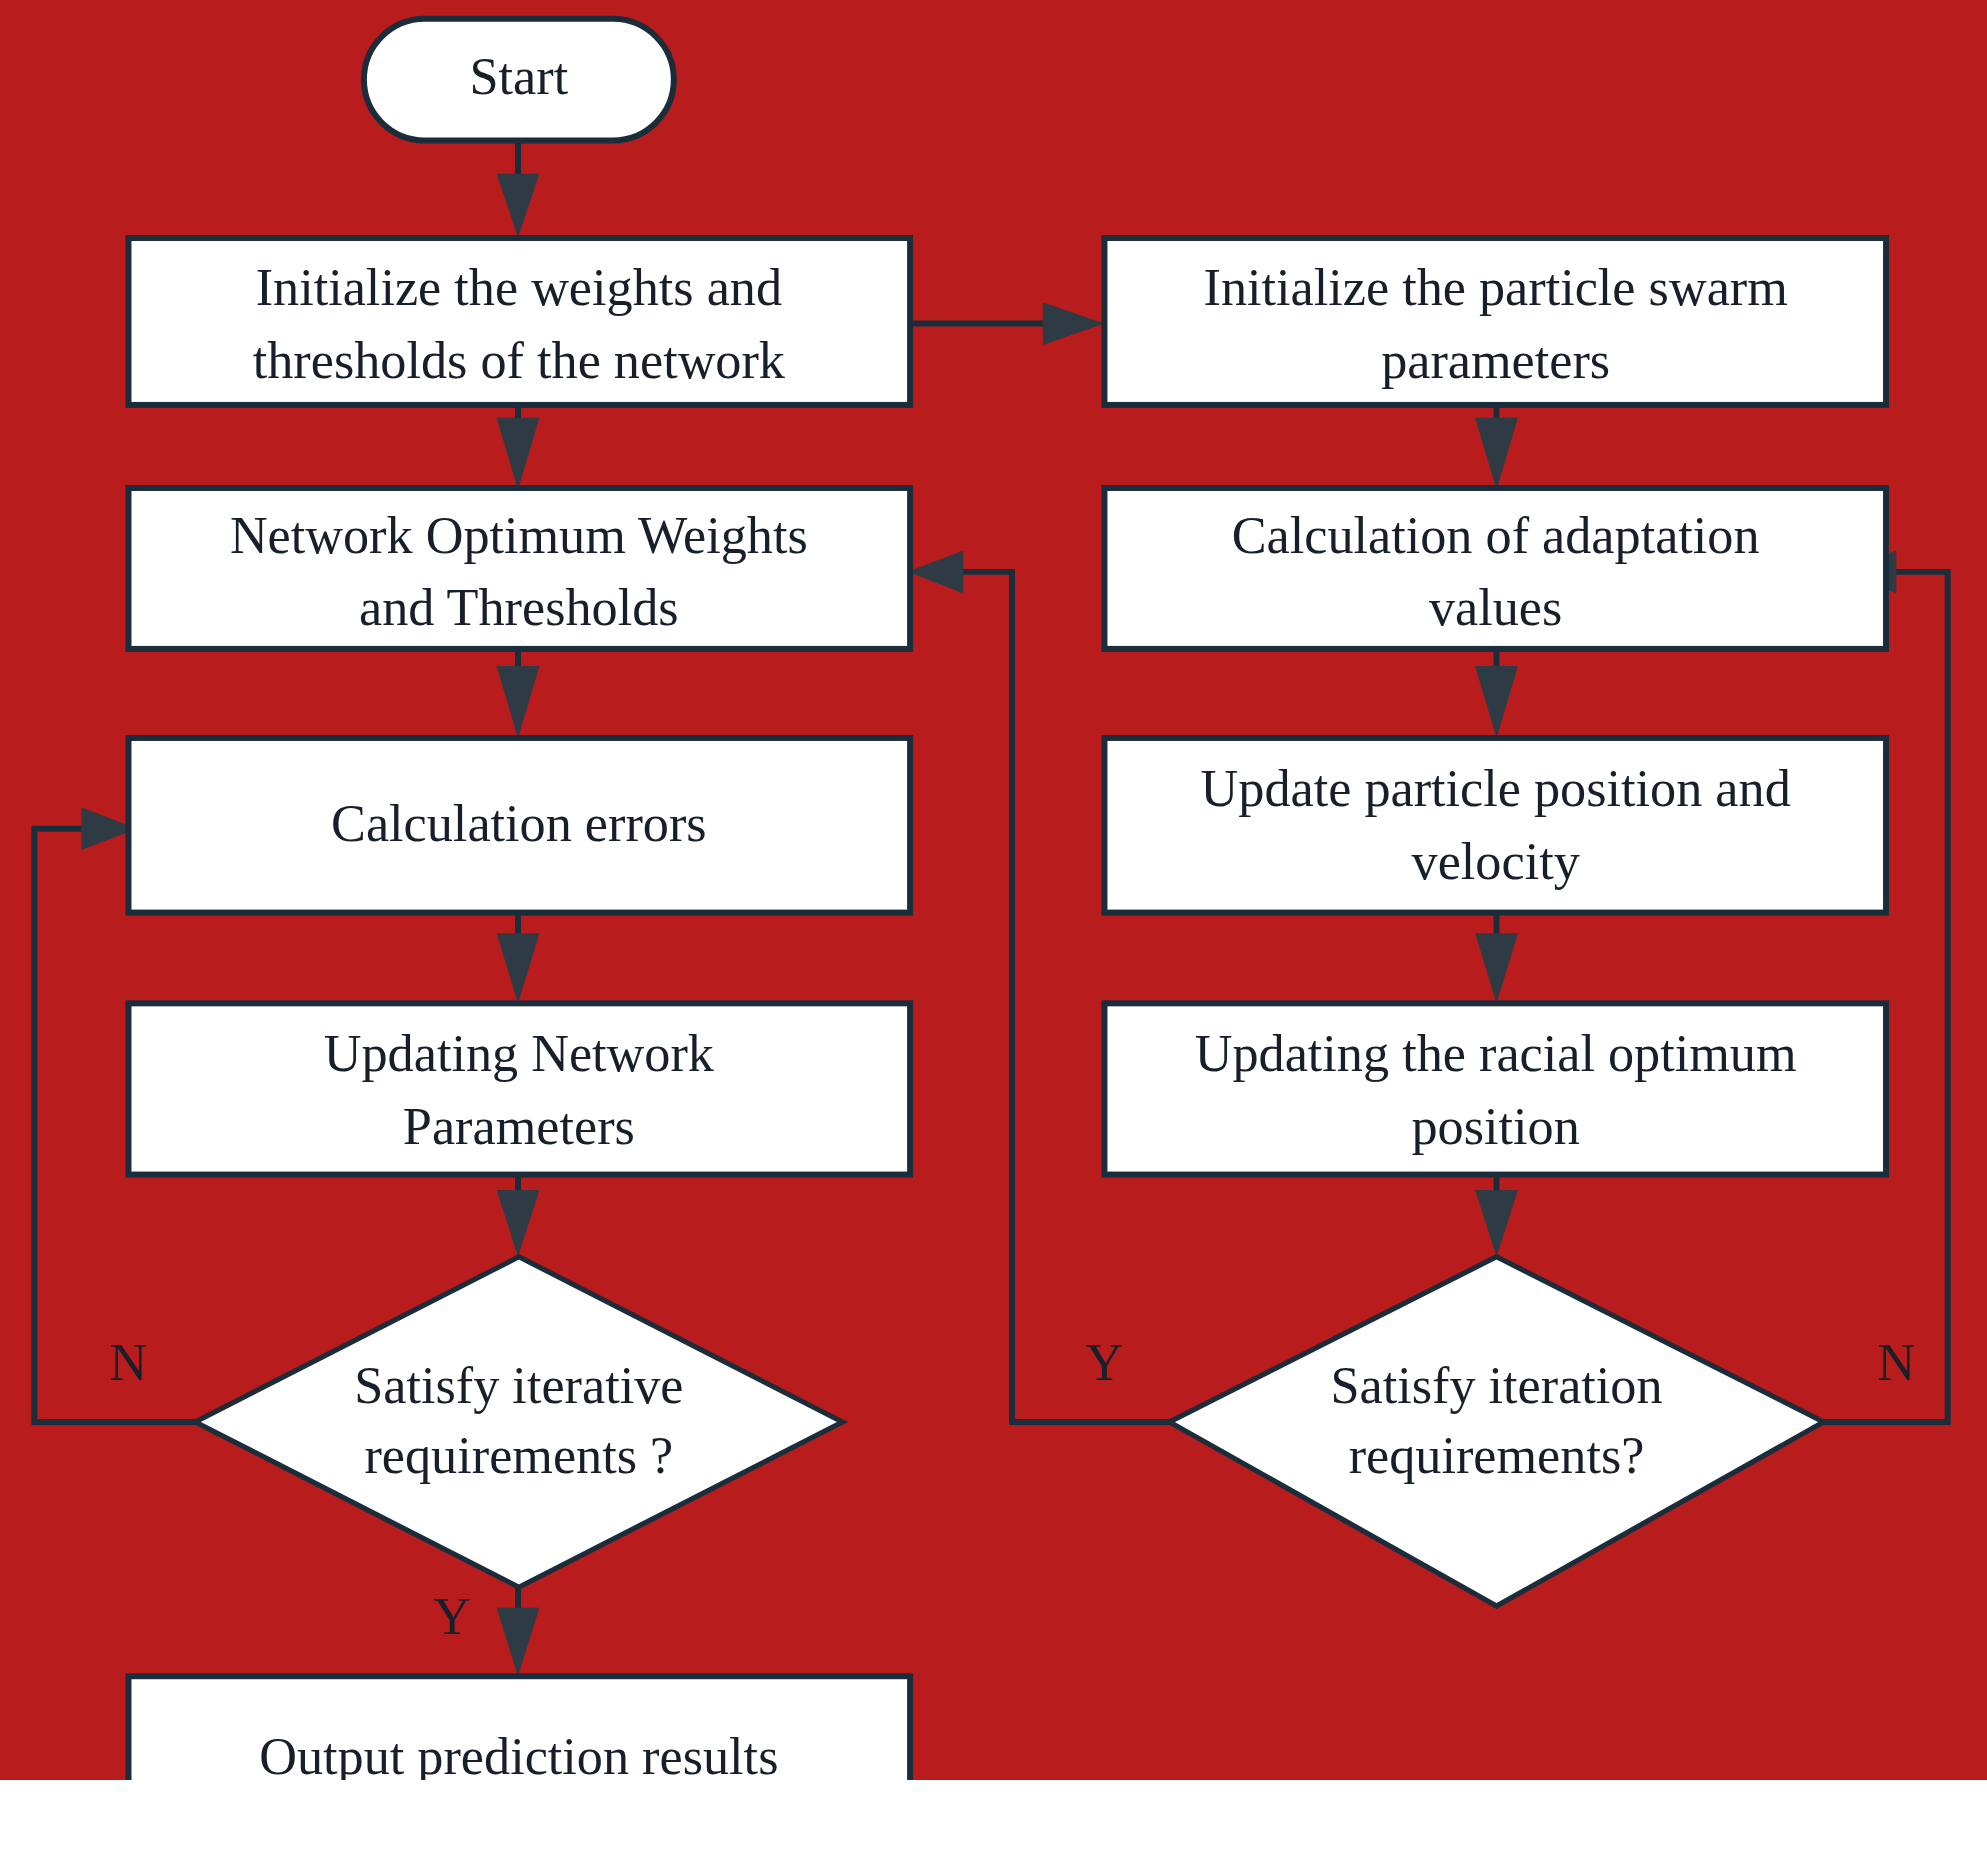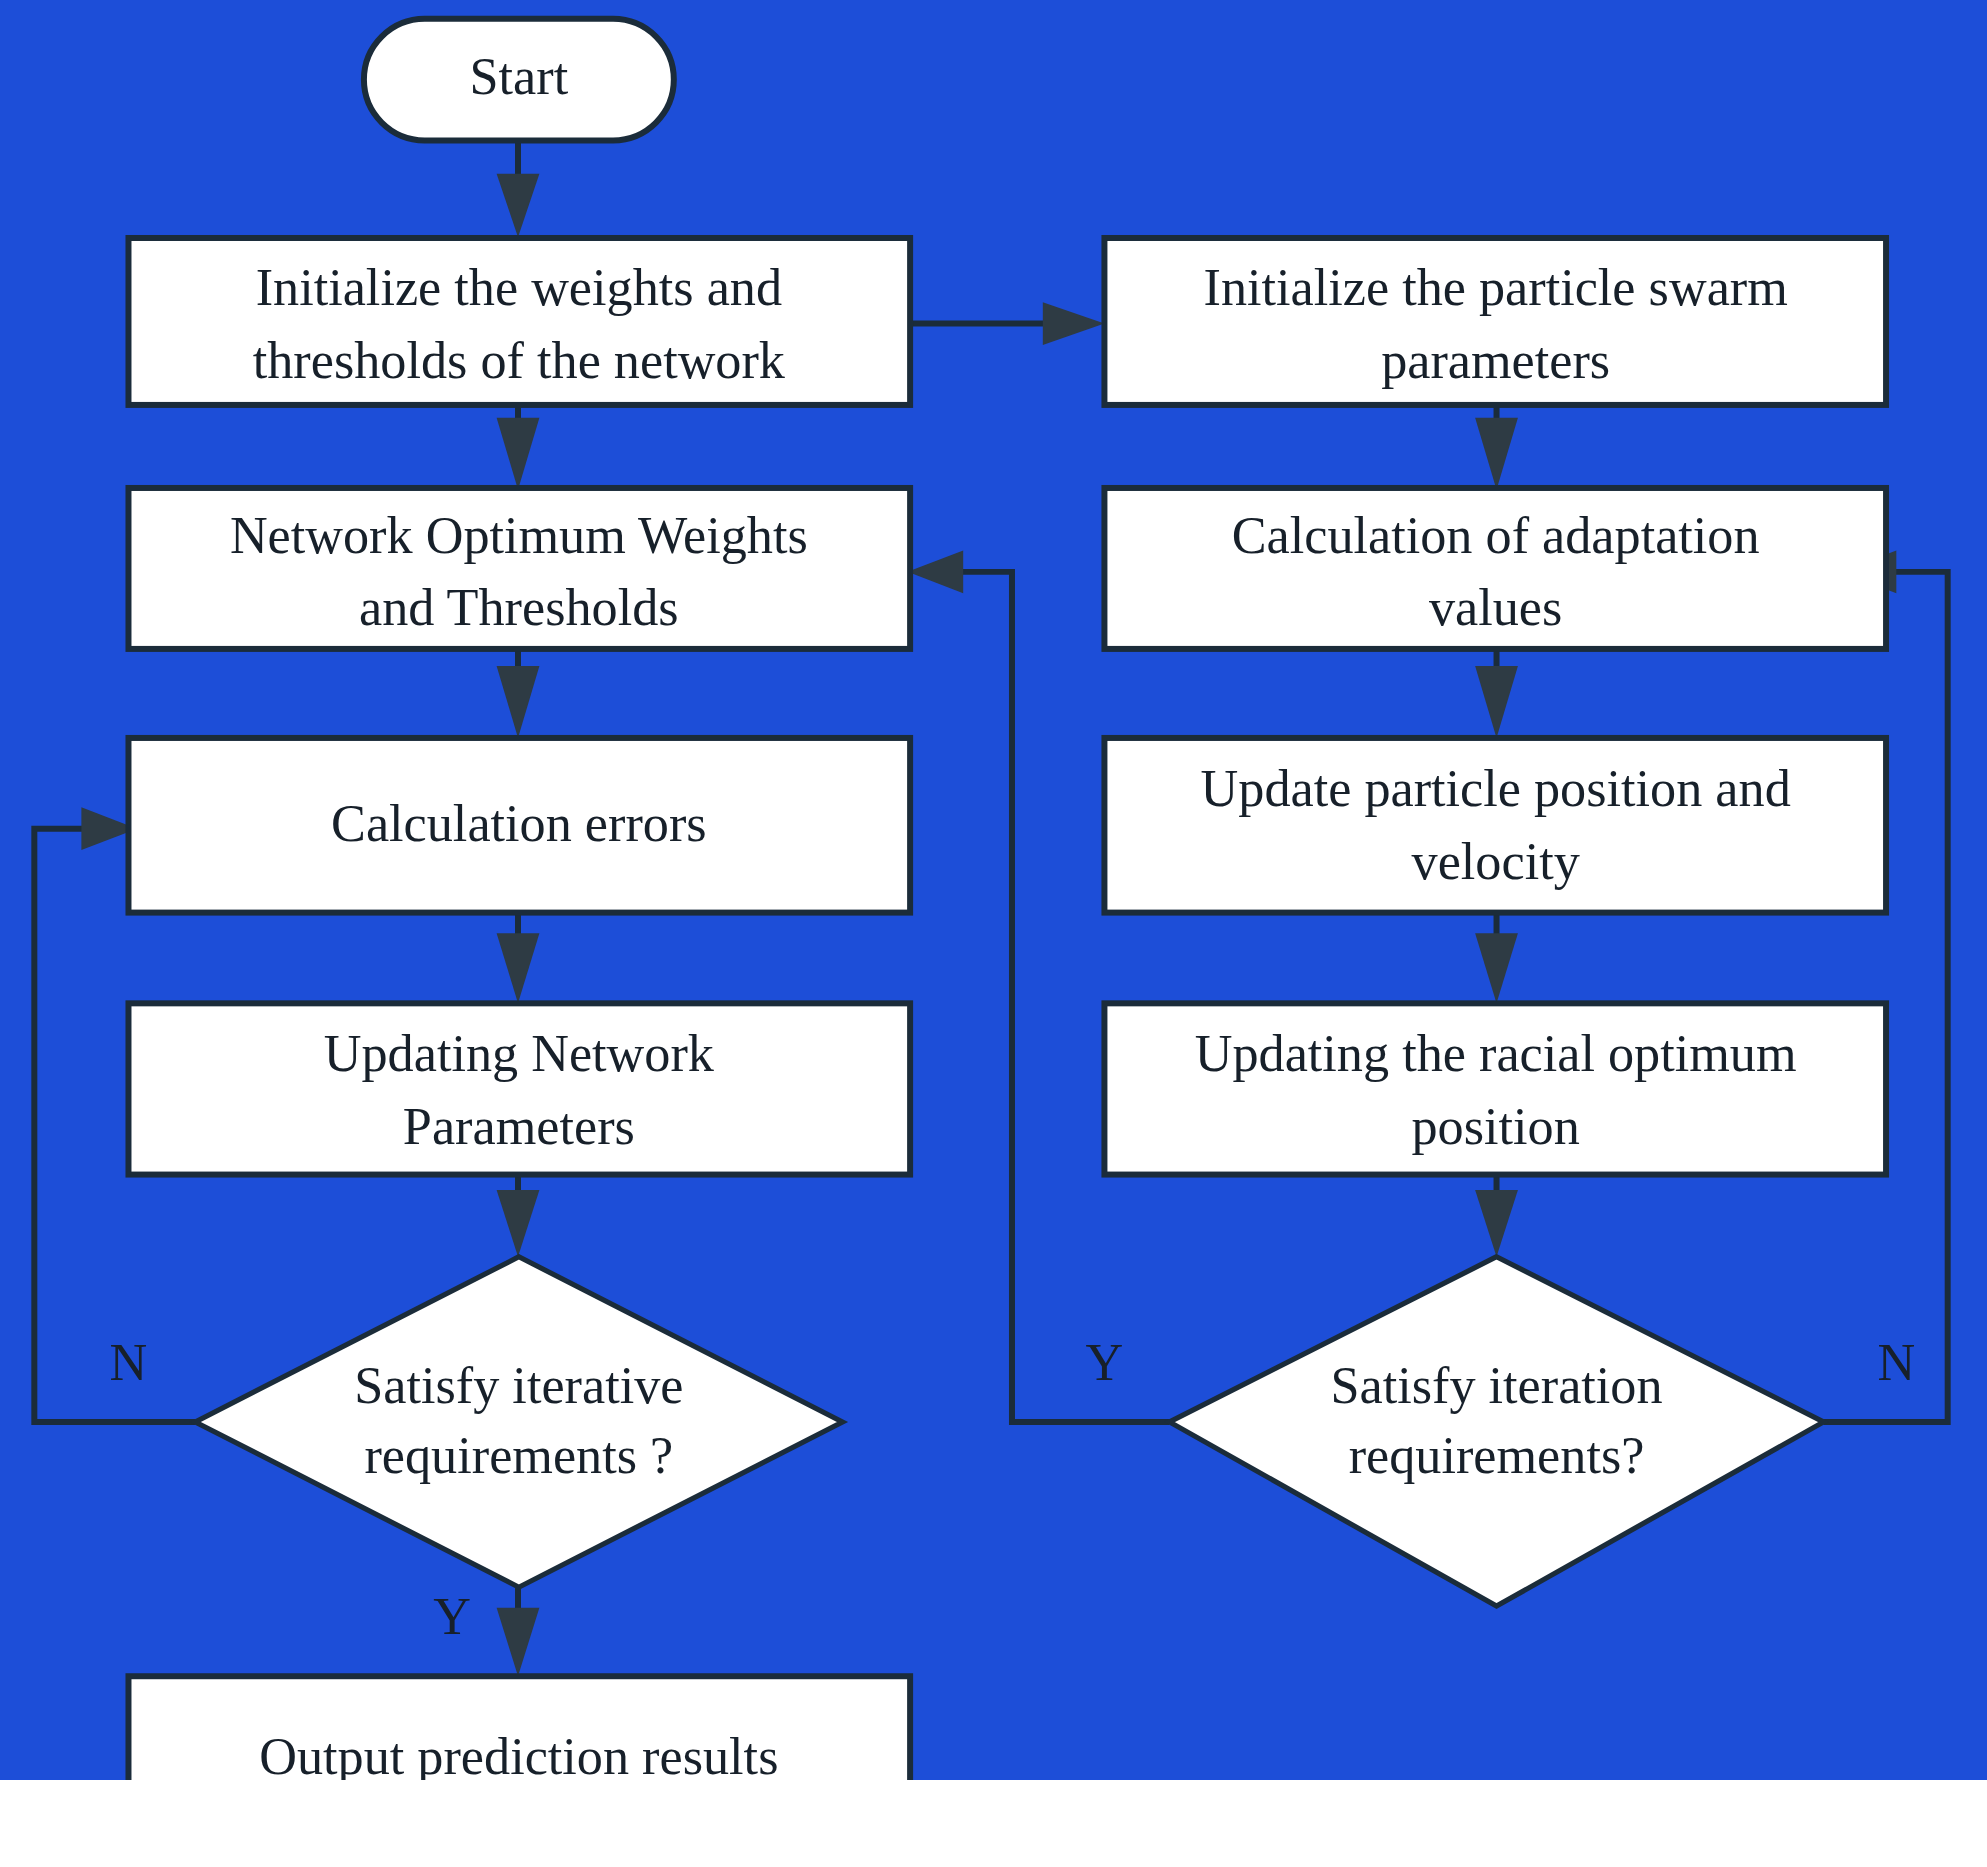--- a/index.html
+++ b/index.html
@@ -4,21 +4,21 @@
 <style>
   html, body {
     margin: 0;
     padding: 0;
     background: #ffffff;
   }
   #canvas {
     position: relative;
     width: 1988px;
     height: 1780px;
-    background: #1d4ed8;
+    background: #b91c1c;
     font-family: "Liberation Serif", "DejaVu Serif", serif;
     overflow: hidden;
     text-align: right;
   }
   svg.flow {
     position: absolute;
     inset: 0;
     width: 1988px;
     height: 1868px;
     display: block;

